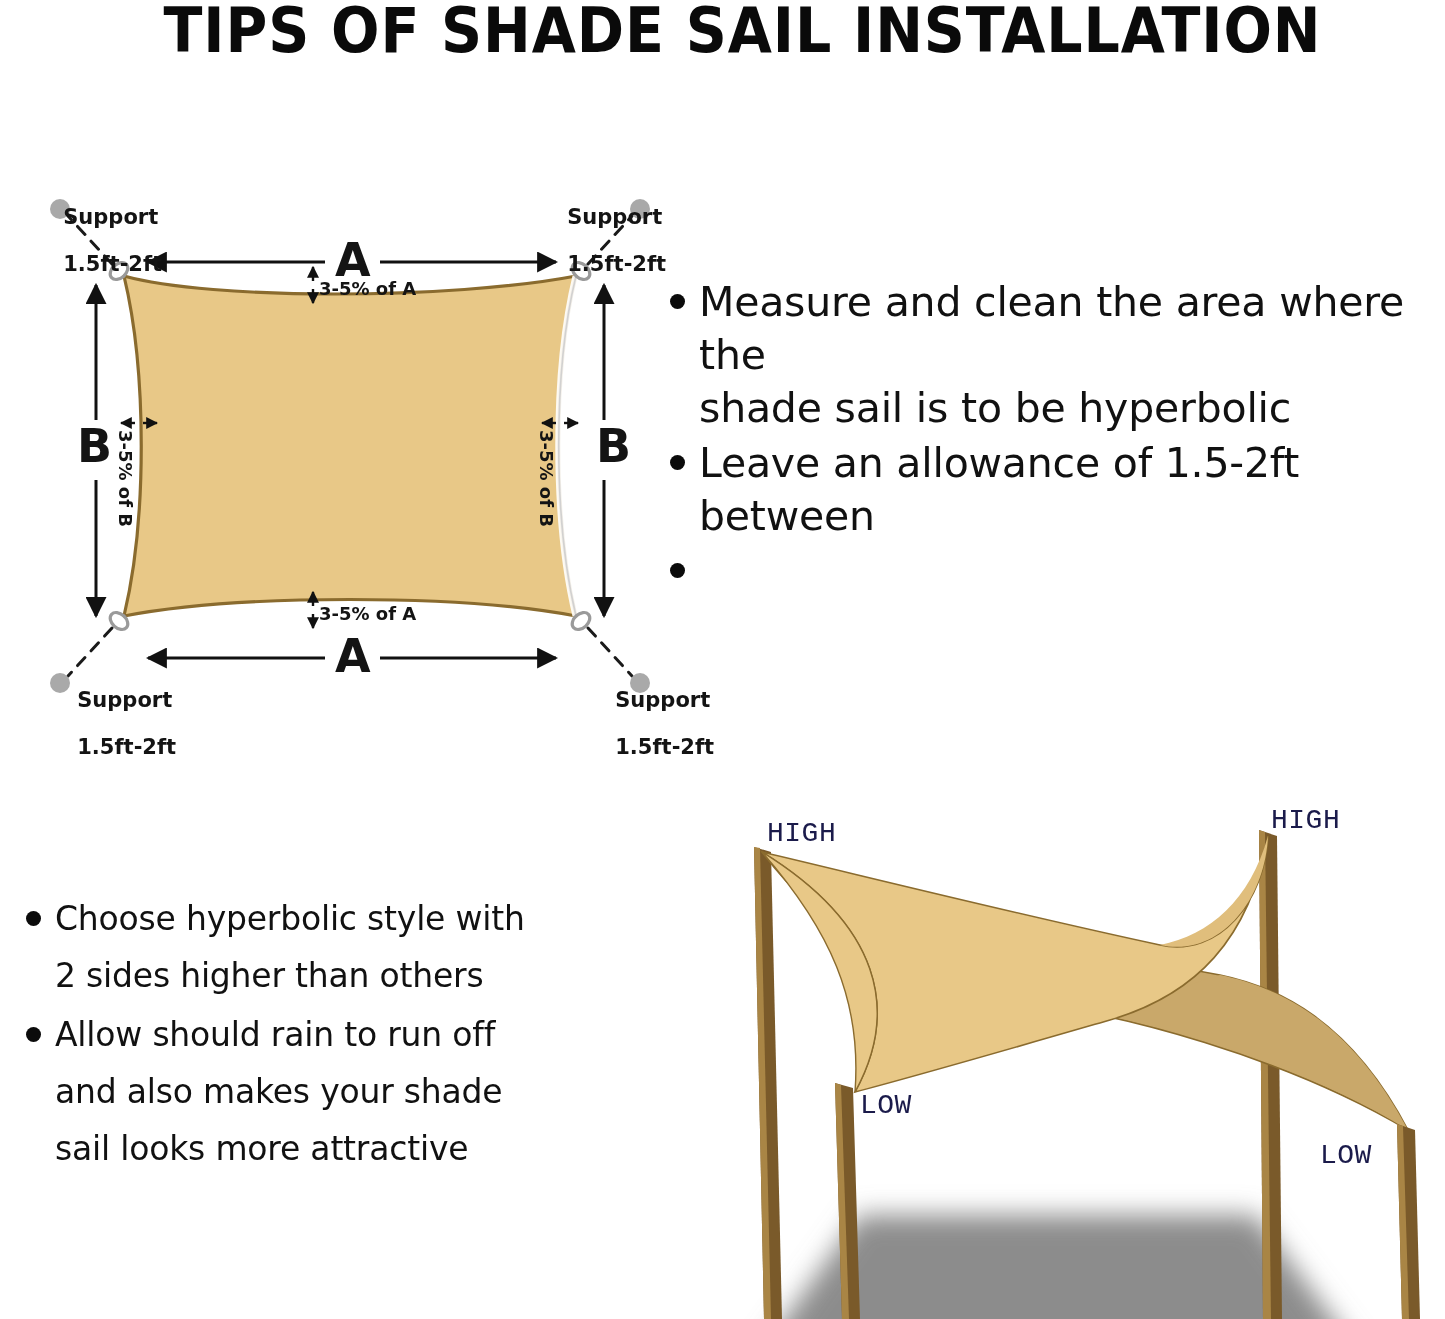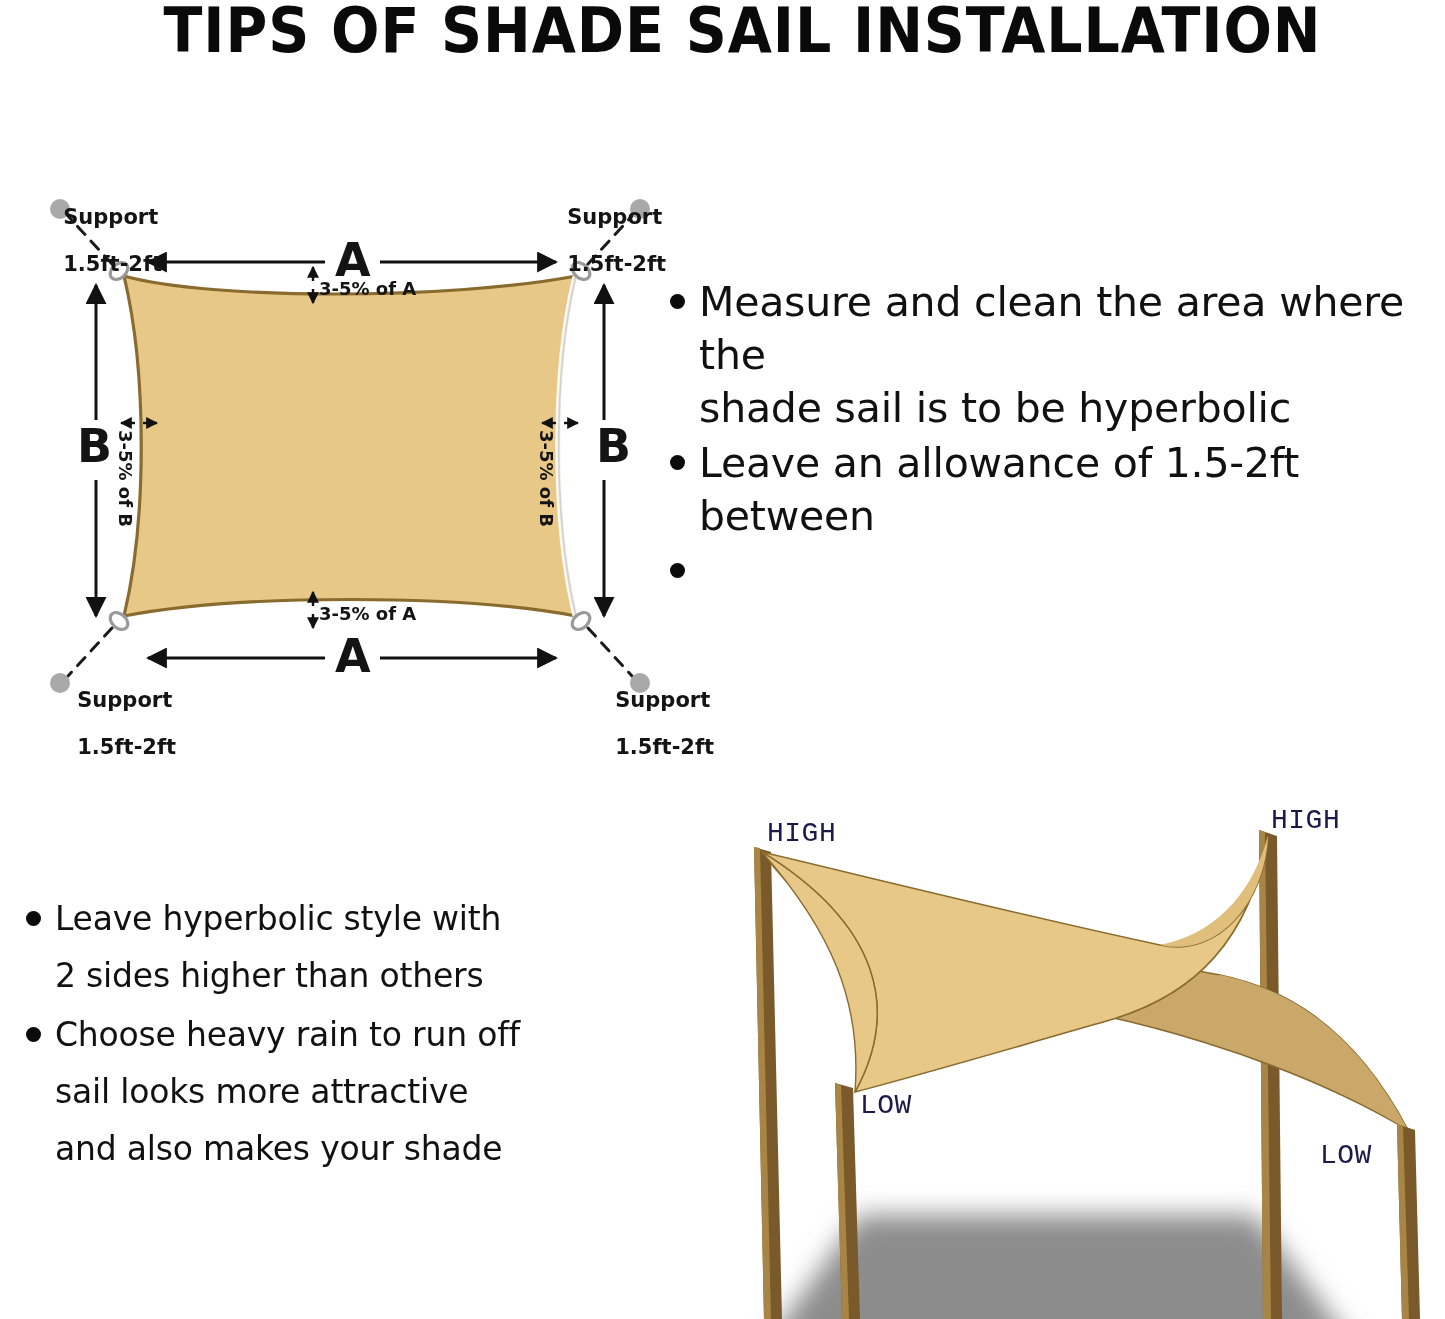--- a/index.html
+++ b/index.html
@@ -226,33 +226,33 @@
 
   </div>
 
   <div class="bullets" id="bullets-left">
 
     <div class="bullet-row">
       <div class="bullet-dot-wrap" style="height:57px;">
           <span class="bullet-dot"></span>
         </div>
       <div>
-        <div class="bullet-text">Leave hyperbolic style with</div>
+        <div class="bullet-text">Choose hyperbolic style with</div>
         <div class="bullet-text">2 sides higher than others</div>
       </div>
     </div>
 
     <div class="bullet-row">
       <div class="bullet-dot-wrap" style="height:57px;">
           <span class="bullet-dot"></span>
         </div>
       <div>
-        <div class="bullet-text">Choose heavy rain to run off</div>
+        <div class="bullet-text">Allow should rain to run off</div>
+        <div class="bullet-text">and also makes your shade</div>
         <div class="bullet-text">sail looks more attractive</div>
-        <div class="bullet-text">and also makes your shade</div>
       </div>
     </div>
 
   </div>
 
   <svg class="svglayer" viewBox="0 0 1445 1319" width="1445" height="1319" xmlns="http://www.w3.org/2000/svg">
 
     <g filter="url(#softshadow)">
       <path d="M840,1215 L1235,1215 L1370,1395 L710,1395 Z" fill="#8C8C8C"></path>
     </g>

